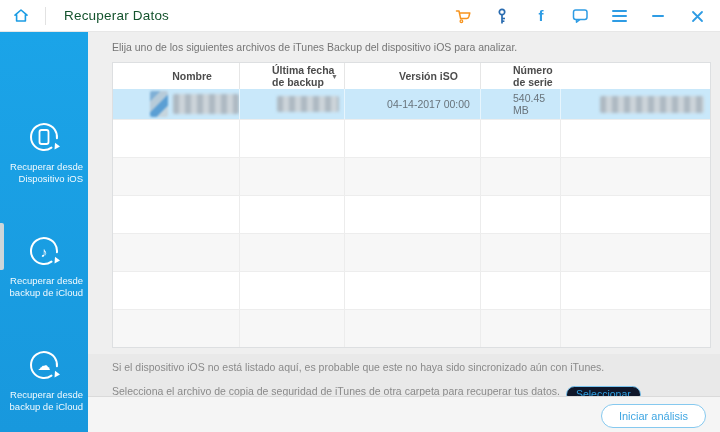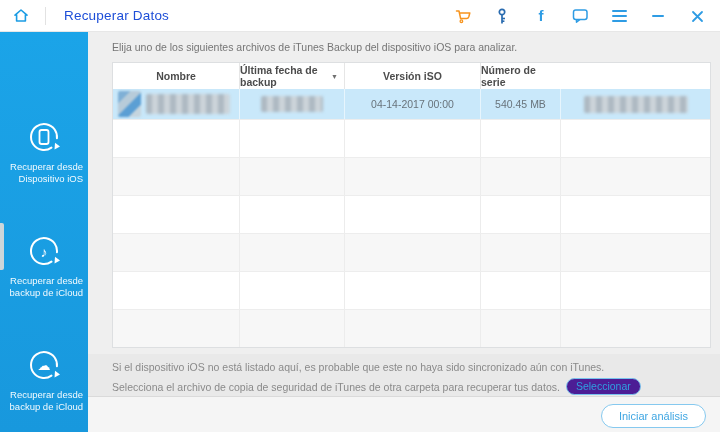--- a/index.html
+++ b/index.html
@@ -6,21 +6,21 @@
   *{box-sizing:border-box;font-family:"Liberation Sans",sans-serif;}
   .app{position:relative;width:720px;height:432px;background:#efefef;overflow:hidden;
        -webkit-font-smoothing:antialiased;}
 
   
   .topbar{position:absolute;left:0;top:0;width:720px;height:32px;background:#ffffff;
           border-bottom:1px solid #e7e7e7;z-index:5;}
   .home-btn{position:absolute;left:12px;top:7px;width:20px;height:18px;cursor:pointer;}
   .tb-divider{position:absolute;left:45px;top:7px;width:1px;height:18px;background:#e2e2e2;}
   .tb-title{position:absolute;left:64px;top:0;line-height:32px;font-size:13.5px;
-            color:#1d4ed8;letter-spacing:.2px;}
+            color:#14532d;letter-spacing:.2px;}
   .tb-icons{position:absolute;right:14px;top:0;height:32px;display:flex;align-items:center;gap:21px;}
   .tb-ic{width:18px;height:18px;display:flex;align-items:center;justify-content:center;cursor:pointer;}
   .fb-glyph{font-size:15px;font-weight:bold;color:#2e9ce4;line-height:18px;}
   .burger{display:flex;flex-direction:column;gap:3px;width:15px;}
   .burger span{height:2px;background:#2e9ce4;border-radius:1px;}
   .minus{width:12px;height:2px;background:#2e9ce4;border-radius:1px;}
 
   
   .sidebar{position:absolute;left:0;top:32px;width:88px;height:400px;
            background:linear-gradient(#1ba4e8,#1898dd);z-index:4;}
@@ -31,21 +31,21 @@
   .side-item.active::before{content:"";position:absolute;left:0;top:-9px;width:4px;height:47px;
            background:#ccd6da;border-radius:0 2px 2px 0;}
 
   
   .instruction{position:absolute;left:112px;top:41px;font-size:10.5px;color:#757575;}
 
   .table{position:absolute;left:112px;top:62px;width:599px;background:#fff;
          border:1px solid #dddfe1;}
   .trow{display:grid;grid-template-columns:127px 105px 136px 80px 149px;}
   .cell{position:relative;display:flex;align-items:center;justify-content:center;
-        font-size:10.5px;color:#68737b;overflow:hidden;}
+        font-size:10.5px;color:#68737b;overflow:hidden;padding-left:32px;}
   .thead{height:26px;}
   .thead .cell{font-weight:bold;color:#4c4c4c;border-right:1px solid #e6e6e6;}
   .thead .cell:last-child{border-right:none;}
   .sort-arrow{position:absolute;right:6px;top:50%;transform:translateY(-50%);
               font-size:7px;color:#707070;}
   .selrow{height:30px;background:#c9e8fa;}
   .selrow .cell{border-right:1px solid rgba(255,255,255,.55);}
   .selrow .cell:last-child{border-right:none;}
   .empty{height:38px;border-top:1px solid #ededed;background:#fff;}
   .empty.alt{background:#f7f7f7;}
@@ -61,21 +61,21 @@
   .r-name{width:84px;height:20px;}
   .r-version{width:62px;}
   .r-serial{width:104px;height:17px;}
 
   
   .midstrip{position:absolute;left:88px;top:354px;width:632px;height:42px;background:#e9e9e9;}
   .note{position:absolute;left:112px;font-size:10.5px;color:#8a8a8a;white-space:nowrap;}
   .note-1{top:361px;}
   .note-2{top:378px;display:flex;align-items:center;gap:6px;}
   .pill-btn{display:inline-block;border:1px solid #79c3ee;color:#2f9fe0;border-radius:9px;
-            padding:0 9px;line-height:15px;font-size:10.5px;background:#4c1d95;cursor:pointer;}
+            padding:0 9px;line-height:15px;font-size:10.5px;background:#0f172a;cursor:pointer;margin-top:8px;}
   .footer{position:absolute;left:88px;top:396px;width:632px;height:36px;background:#f5f5f5;
           border-top:1px solid #dadada;}
   .start-btn{position:absolute;right:14px;top:7px;height:24px;padding:0 17px;border-radius:12px;
              border:1px solid #86c9ef;background:#ffffff;color:#3fa6e2;font-size:11px;cursor:pointer;}
 </style>
 </head>
 <body>
 
 <div class="app">
 

